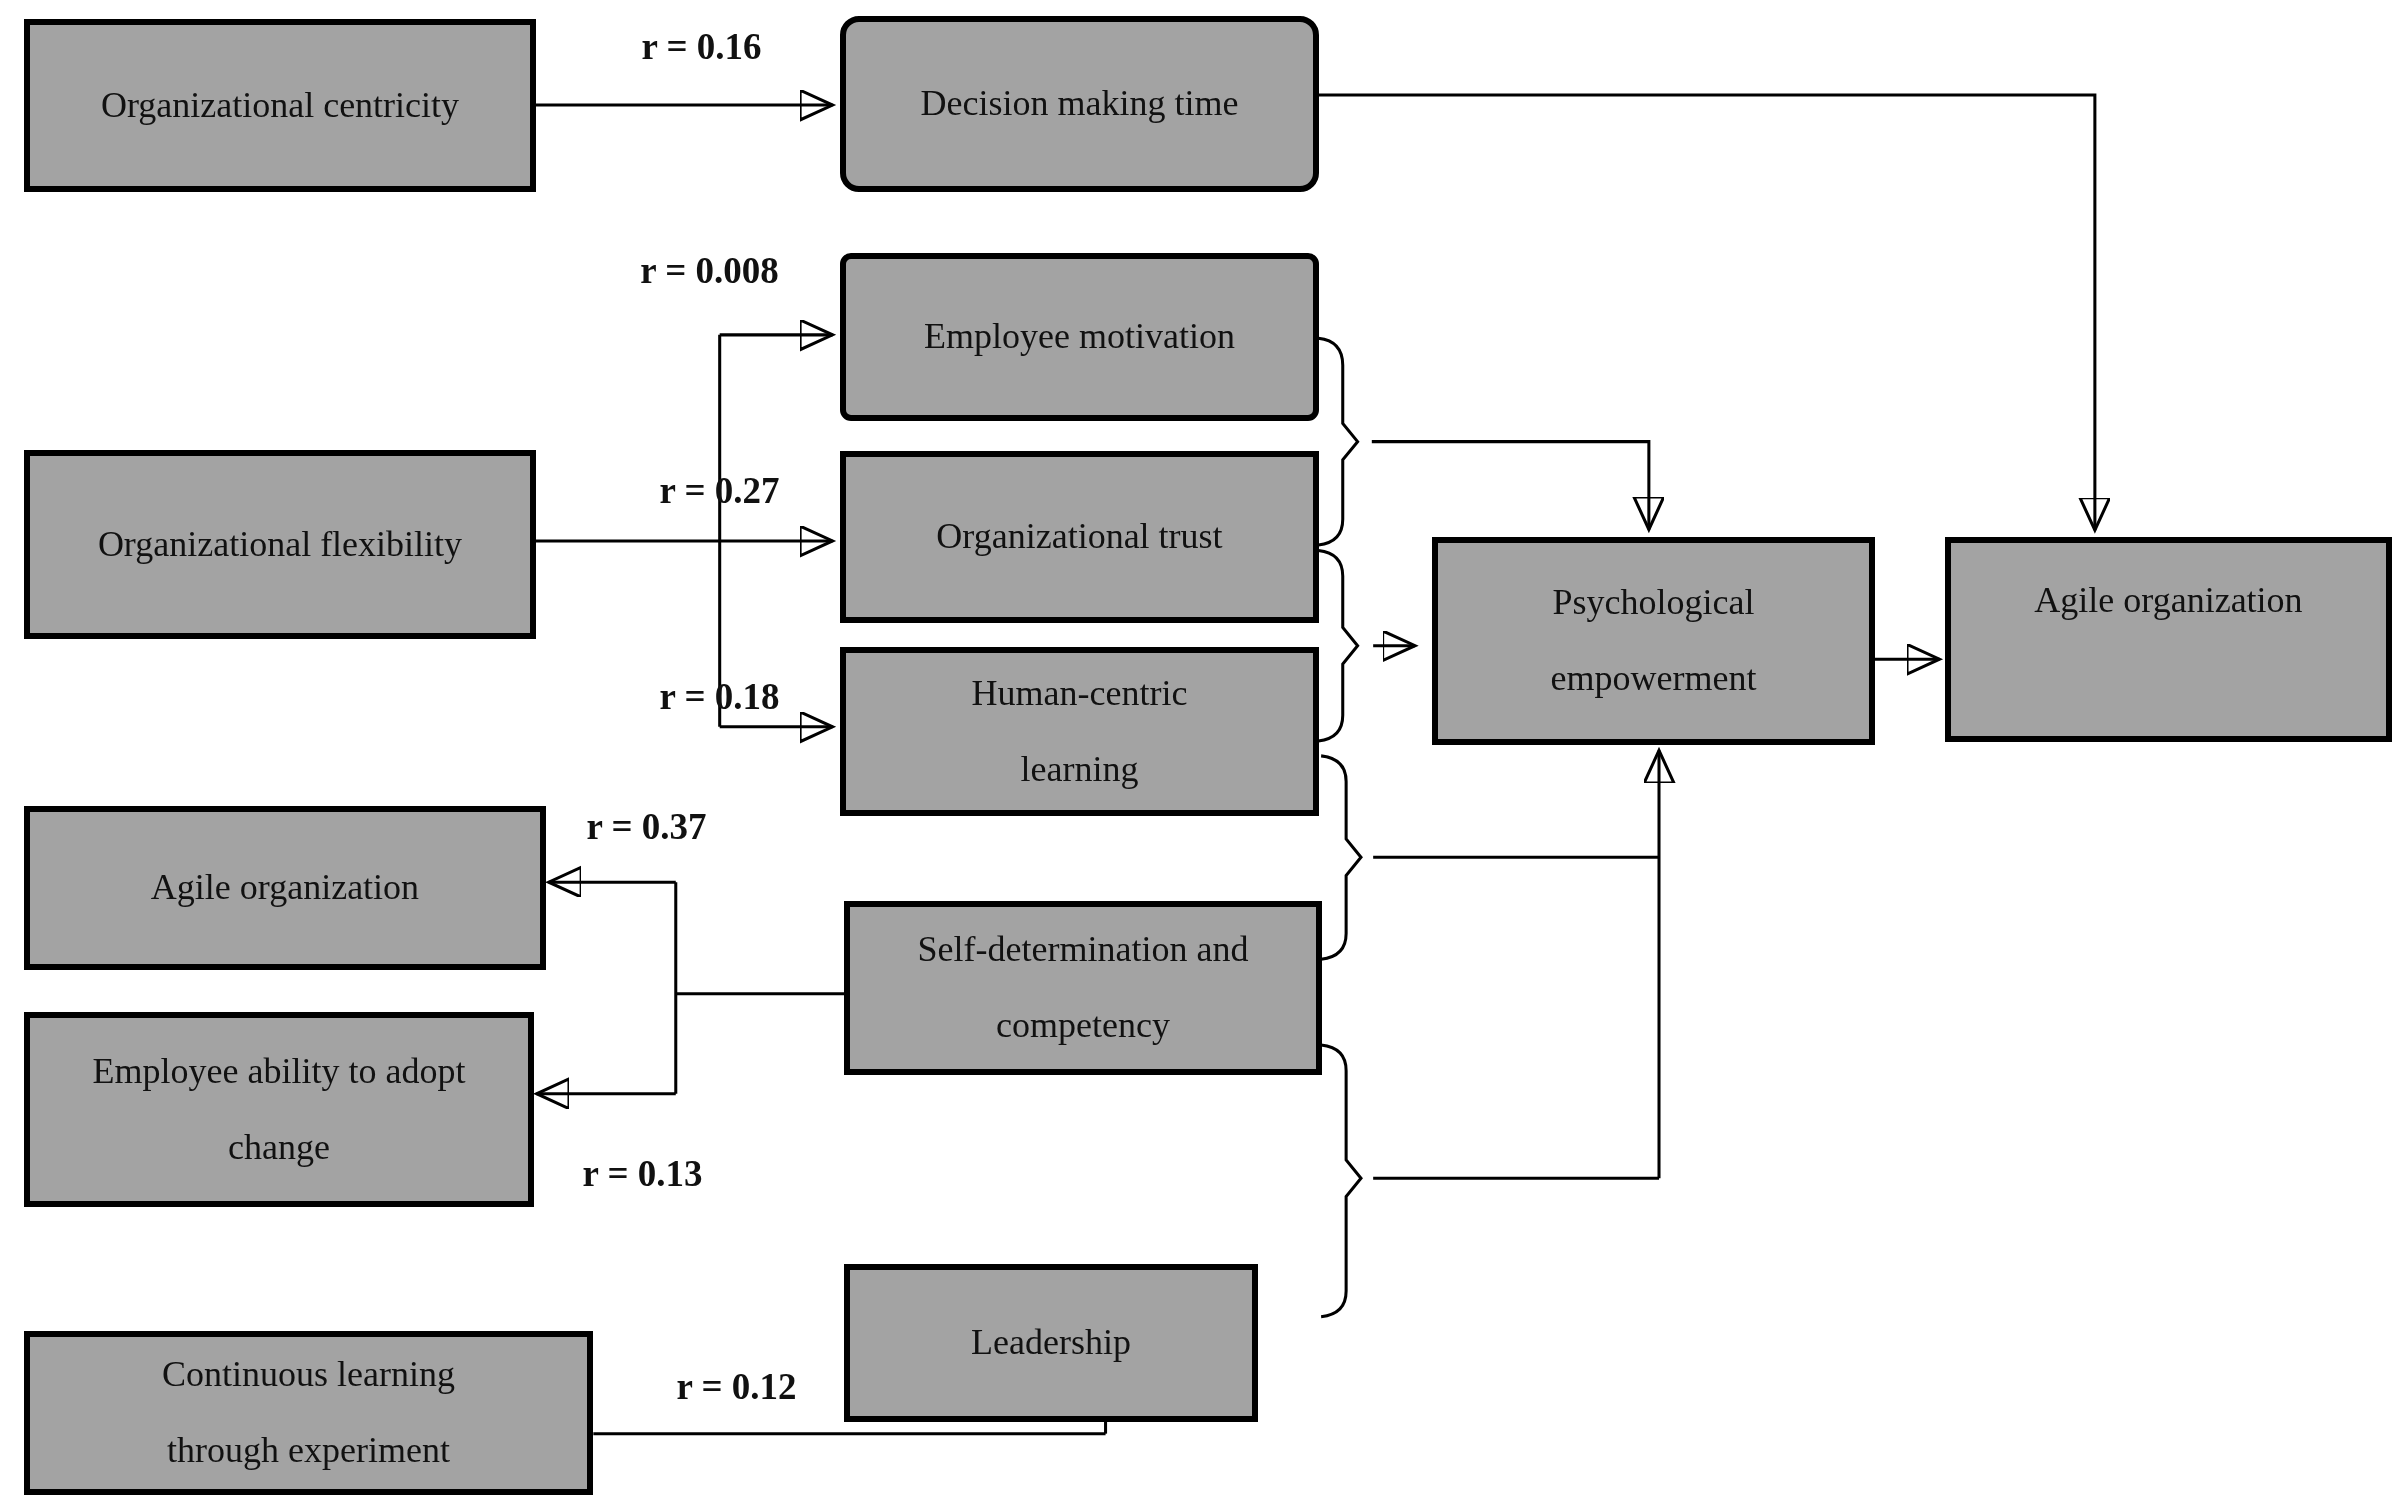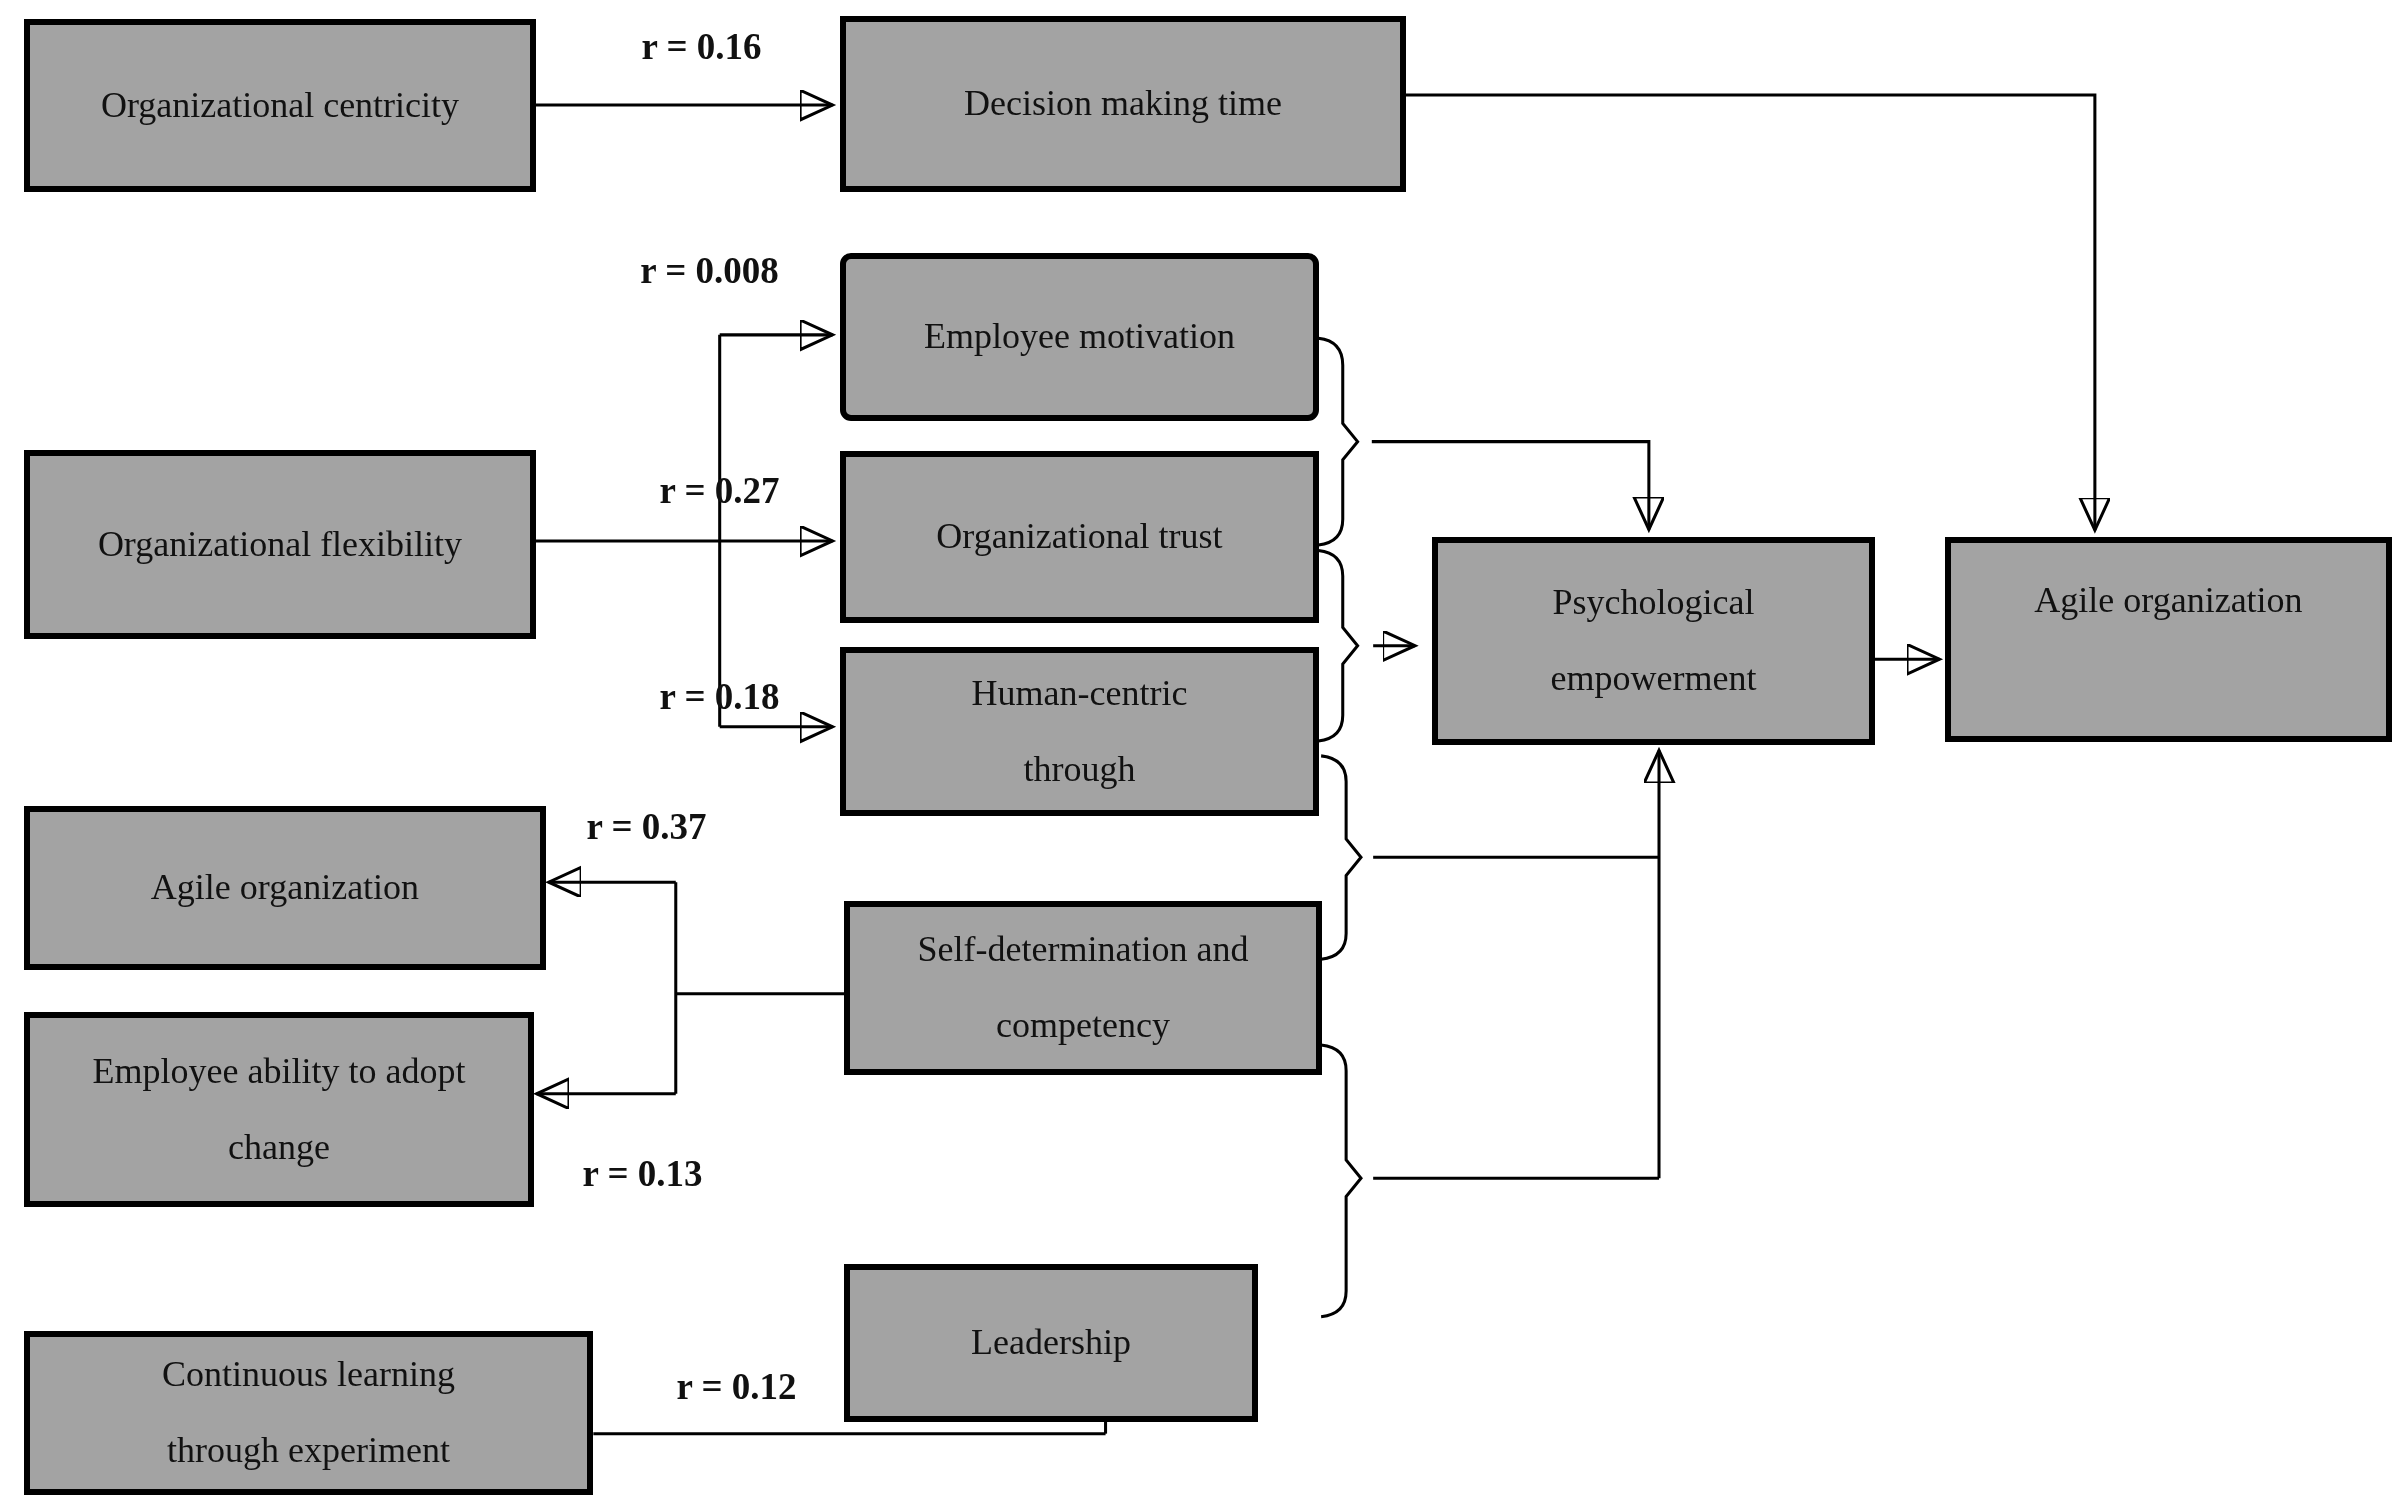--- a/index.html
+++ b/index.html
@@ -31,21 +31,21 @@
     position:absolute;
     width:203px;
     text-align:center;
     font-size:37px;
     font-weight:bold;
     line-height:49px;
     white-space:nowrap;
   }
   
   #b-centricity {left:24px;  top:19px;   width:512px; height:173px;}
-  #b-decision   {left:840px;top:16px;   width:566px; height:176px;}
+  #b-decision   {left:840px;top:16px;   width:479px; height:176px;border-radius:19px;}
   #b-motivation {left:840px;top:253px;  width:479px; height:168px;border-radius:11px;}
   #b-flexibility{left:24px;  top:450px;  width:512px; height:189px;}
   #b-trust      {left:840px;top:451px;  width:479px; height:172px;}
   #b-human      {left:840px;top:647px;  width:479px; height:169px;}
   #b-agile-left {left:24px;  top:806px; width:522px; height:164px;}
   #b-selfdet    {left:844px;top:901px; width:478px; height:174px;}
   #b-ability    {left:24px;  top:1012px; width:510px; height:195px;}
   #b-leadership {left:844px;top:1264px; width:414px; height:158px;}
   #b-continuous {left:24px;  top:1331px; width:569px; height:164px;}
   #b-psych      {left:1420px;top:537px;  width:443px; height:208px;margin-left:12px;}
@@ -103,21 +103,21 @@
     <path d="M878 2121 H1636"></path>
     <path d="M1636 2121 V2043" marker-end="url(#arrow)"></path>
   </svg>
 
   <div class="box" id="b-centricity">Organizational centricity</div>
   <div class="box" id="b-decision">Decision making time</div>
   <div class="box" id="b-motivation">Employee motivation</div>
   <div class="box" id="b-trust">Organizational trust</div>
   <div class="box" id="b-flexibility">Organizational flexibility</div>
   <div class="box" id="b-human">Human-centric
-through</div>
+learning</div>
   <div class="box" id="b-agile-left">Agile organization</div>
   <div class="box" id="b-selfdet">Self-determination and
 competency</div>
   <div class="box" id="b-ability">Employee ability to adopt
 change</div>
   <div class="box" id="b-leadership">Leadership</div>
   <div class="box" id="b-continuous">Continuous learning
 through experiment</div>
   <div class="box" id="b-psych">Psychological
 empowerment</div>

